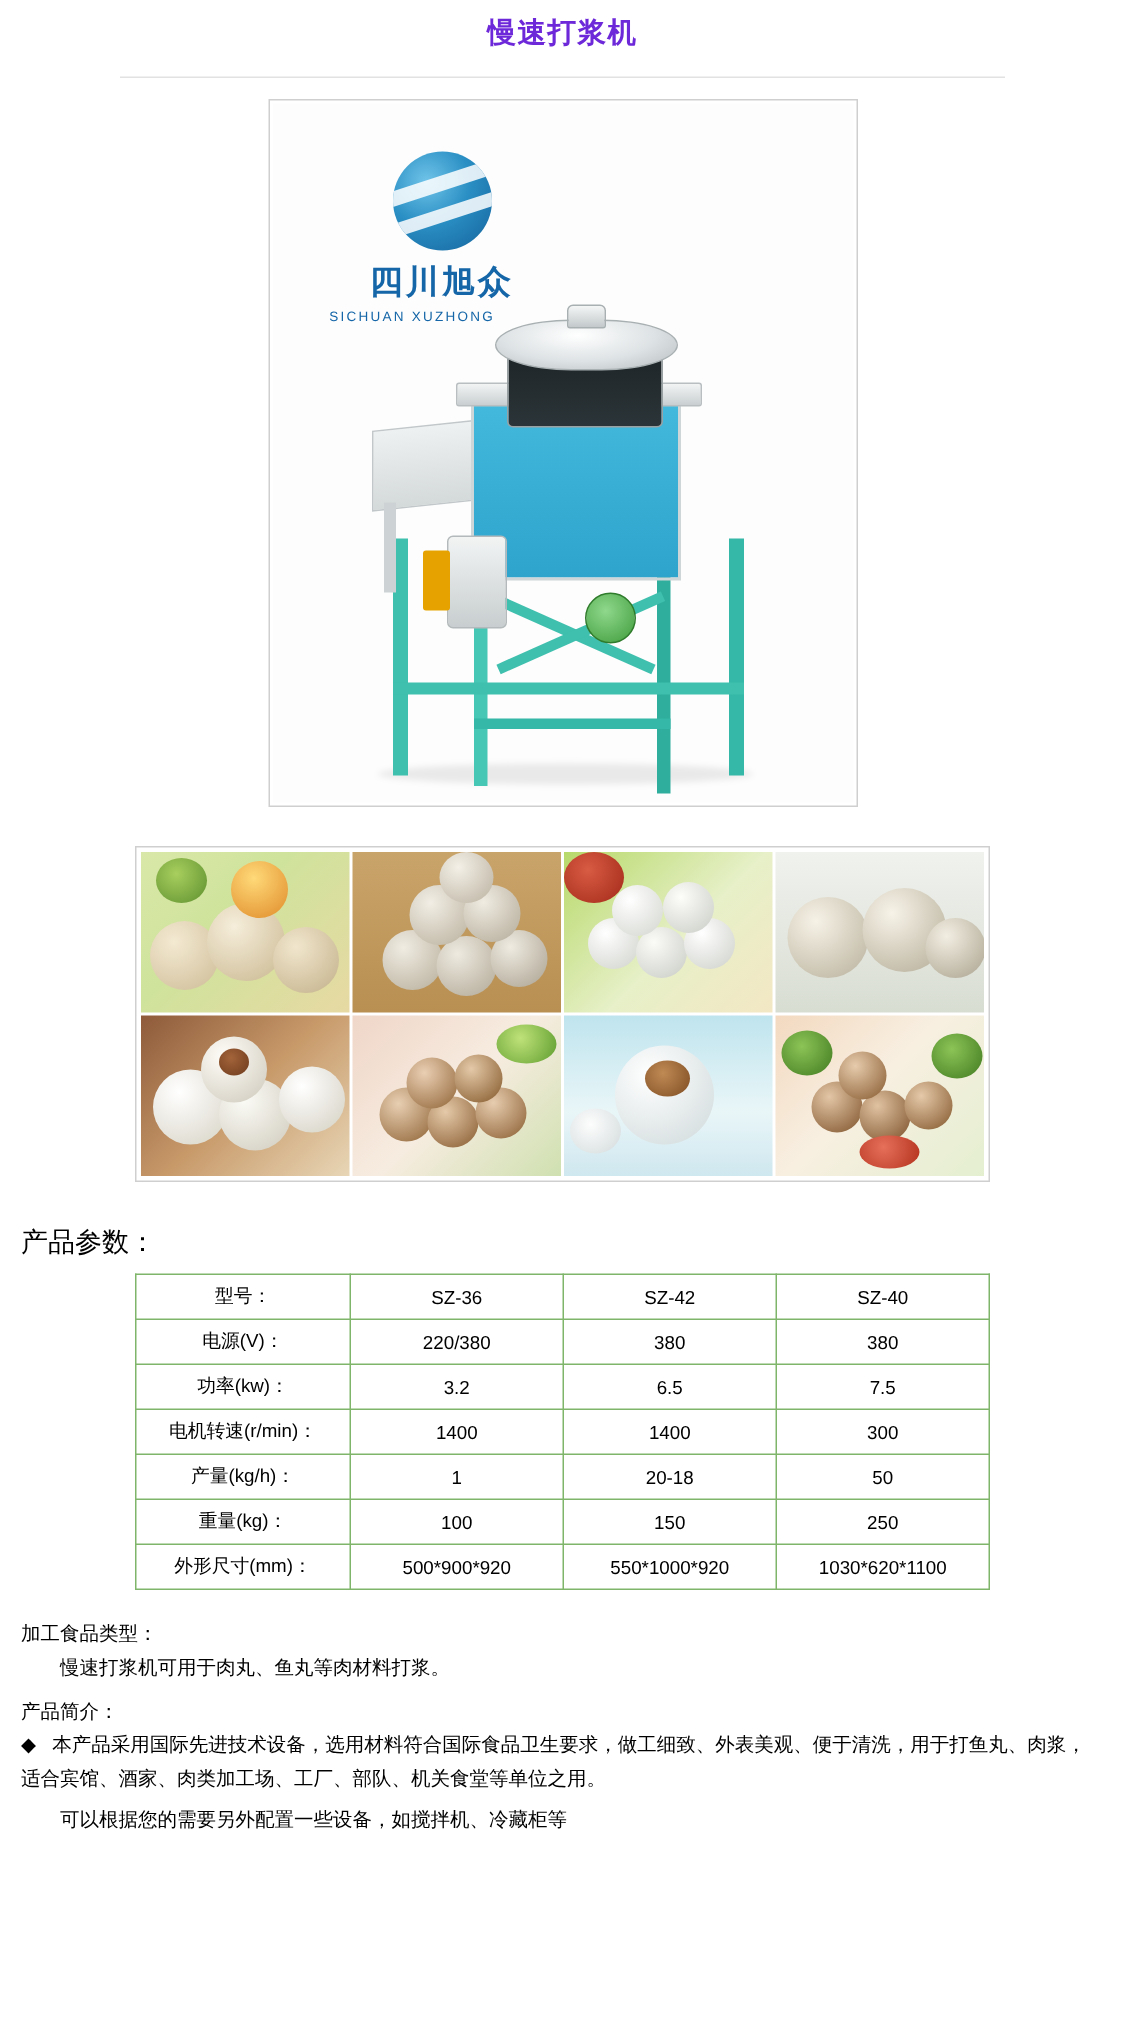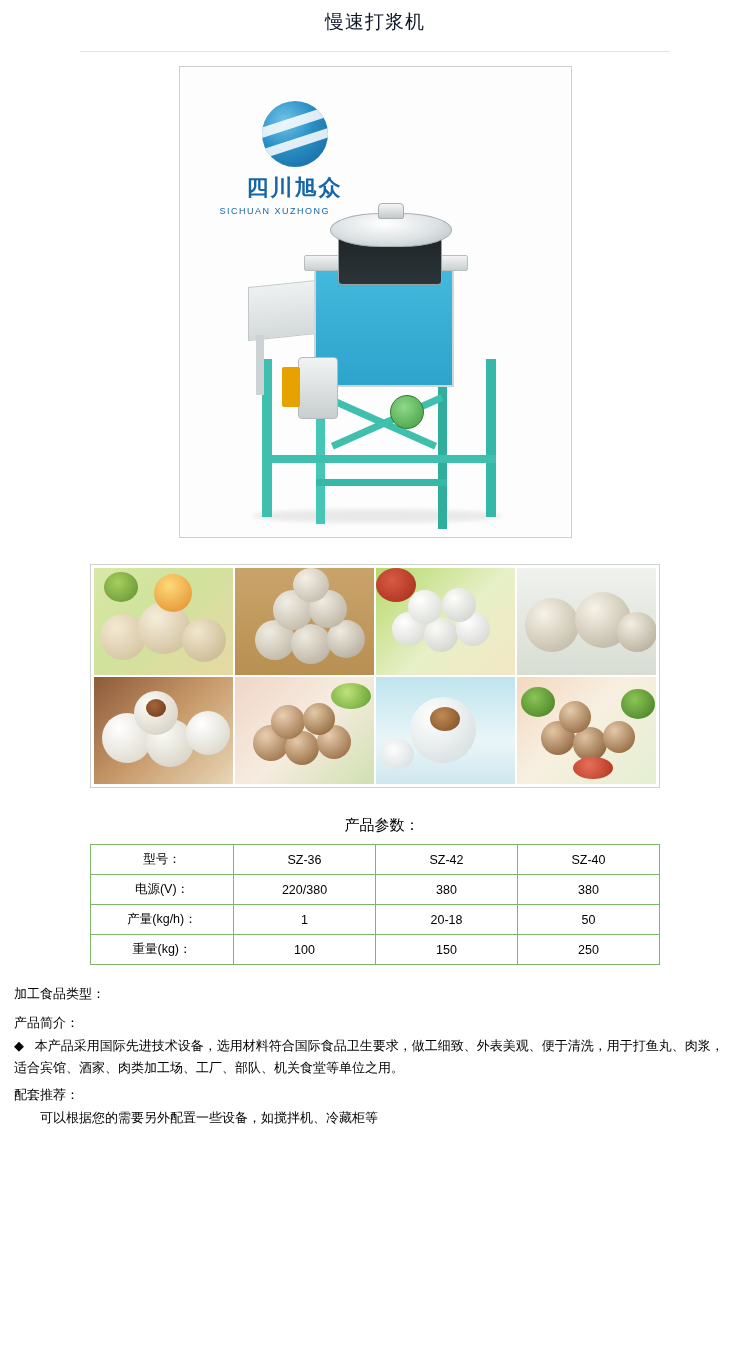--- a/index.html
+++ b/index.html
@@ -10,24 +10,24 @@
     background: #ffffff;
     font-family: "Liberation Sans", "DejaVu Sans", sans-serif;
     color: #000;
     position: relative;
     overflow: hidden;
   }
 
   .page-title {
     text-align: center;
     font-size: 19px;
-    font-weight: normal;
+    font-weight: bold;
     letter-spacing: 1px;
     margin: 9px 0 0 0;
-    color: #0f172a;
+    color: #6d28d9;
   }
 
   .title-rule {
     width: 590px;
     height: 1px;
     background: #e2e2e2;
     margin: 16px auto 0 auto;
   }
 
   
@@ -152,21 +152,21 @@
     gap: 2px;
     background:#fff;
   }
   .food-cell { position: relative; overflow: hidden; }
   .ball {
     position:absolute; border-radius:50%;
   }
 
   
   .section-label {
-    font-size: 15px; margin: 28px 0 0 14px; color:#000;text-align:center;
+    font-size: 18px; margin: 28px 0 0 14px; color:#000;
   }
   table.spec {
     width: 570px; margin: 9px auto 0 auto;
     border-collapse: collapse;
     font-size: 12.5px;
   }
   table.spec td {
     border: 1px solid #7fb56b;
     text-align: center;
     padding: 6px 2px;
@@ -304,42 +304,60 @@
       <td class="val">SZ-42</td>
       <td class="val">SZ-40</td>
     </tr>
     <tr>
       <td class="rowhead">电源(V)：</td>
       <td class="val">220/380</td>
       <td class="val">380</td>
       <td class="val">380</td>
     </tr>
     <tr>
+      <td class="rowhead">功率(kw)：</td>
+      <td class="val">3.2</td>
+      <td class="val">6.5</td>
+      <td class="val">7.5</td>
+    </tr>
+    <tr>
+      <td class="rowhead">电机转速(r/min)：</td>
+      <td class="val">1400</td>
+      <td class="val">1400</td>
+      <td class="val">300</td>
+    </tr>
+    <tr>
       <td class="rowhead">产量(kg/h)：</td>
       <td class="val">1</td>
       <td class="val">20-18</td>
       <td class="val">50</td>
     </tr>
     <tr>
       <td class="rowhead">重量(kg)：</td>
       <td class="val">100</td>
       <td class="val">150</td>
       <td class="val">250</td>
     </tr>
+    <tr>
+      <td class="rowhead">外形尺寸(mm)：</td>
+      <td class="val">500*900*920</td>
+      <td class="val">550*1000*920</td>
+      <td class="val">1030*620*1100</td>
+    </tr>
   </tbody>
 </table>
 
 <div class="body-block">
   <span class="lbl">加工食品类型：</span>
+  <span class="indent">慢速打浆机可用于肉丸、鱼丸等肉材料打浆。</span>
 </div>
 
 <div class="body-block" style="margin-top:6px;">
   <span class="lbl">产品简介：</span>
   <span class="para" style="display:block;width:718px;">
     <span class="bullet">◆</span>
     &nbsp;&nbsp;<span>本产品采用国际先进技术设备，选用材料符合国际食品卫生要求，做工细致、外表美观、便于清洗，用于打鱼丸、肉浆，适合宾馆、酒家、肉类加工场、工厂、部队、机关食堂等单位之用。</span>
   </span>
 </div>
 
 <div class="body-block tail" style="margin-top:4px;">
-  <span class="lbl">配套推荐：</span>
   <span class="indent">可以根据您的需要另外配置一些设备，如搅拌机、冷藏柜等</span>
 </div>
 
 </body></html>

